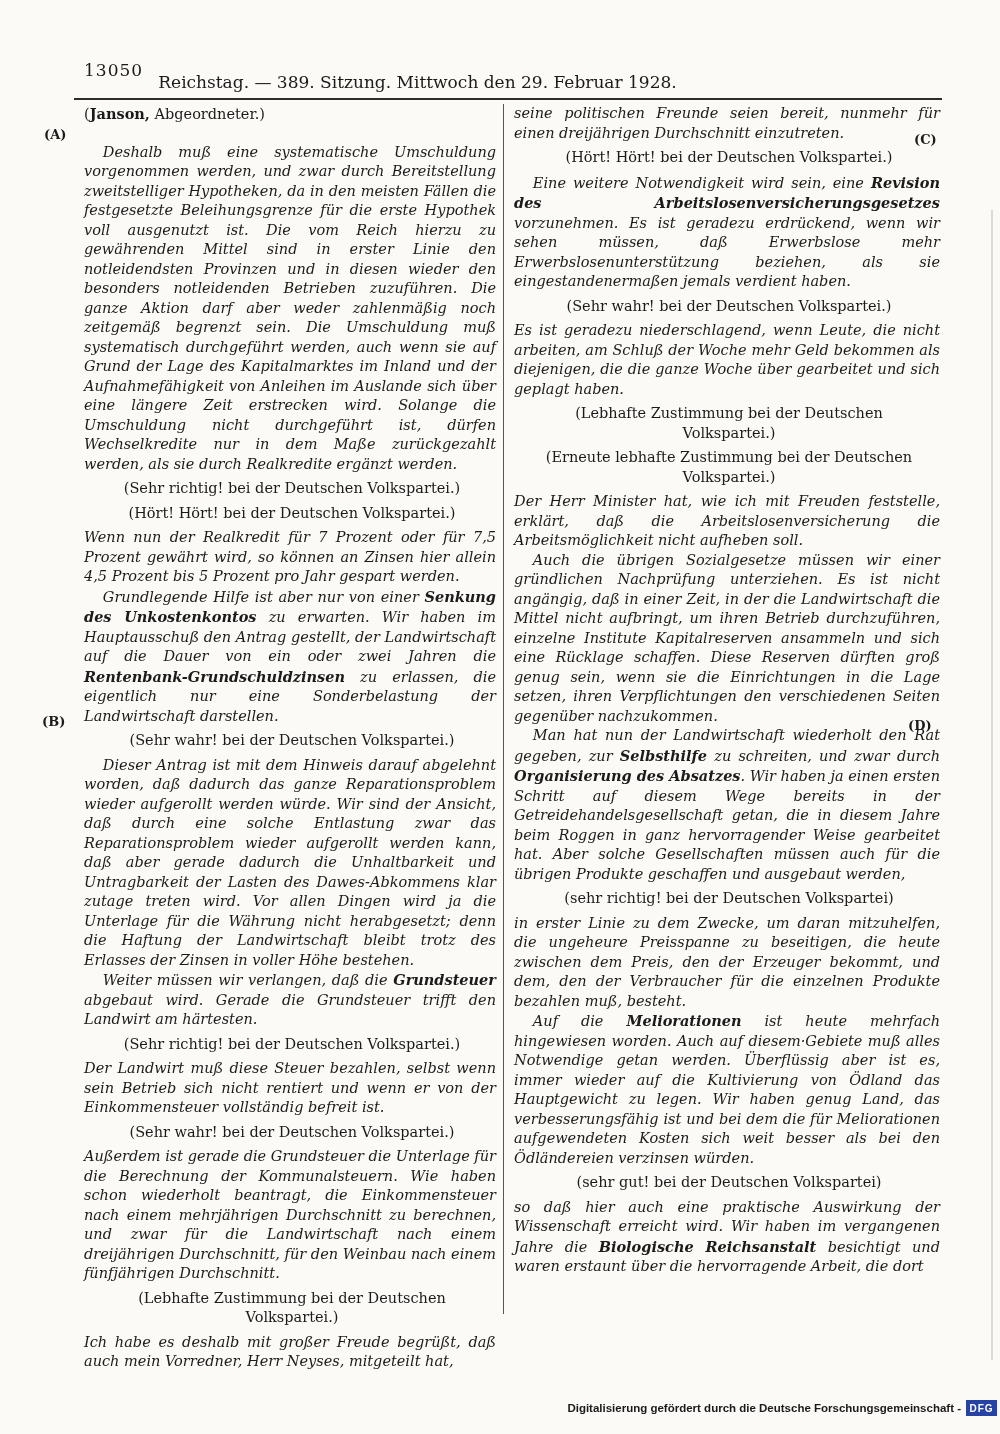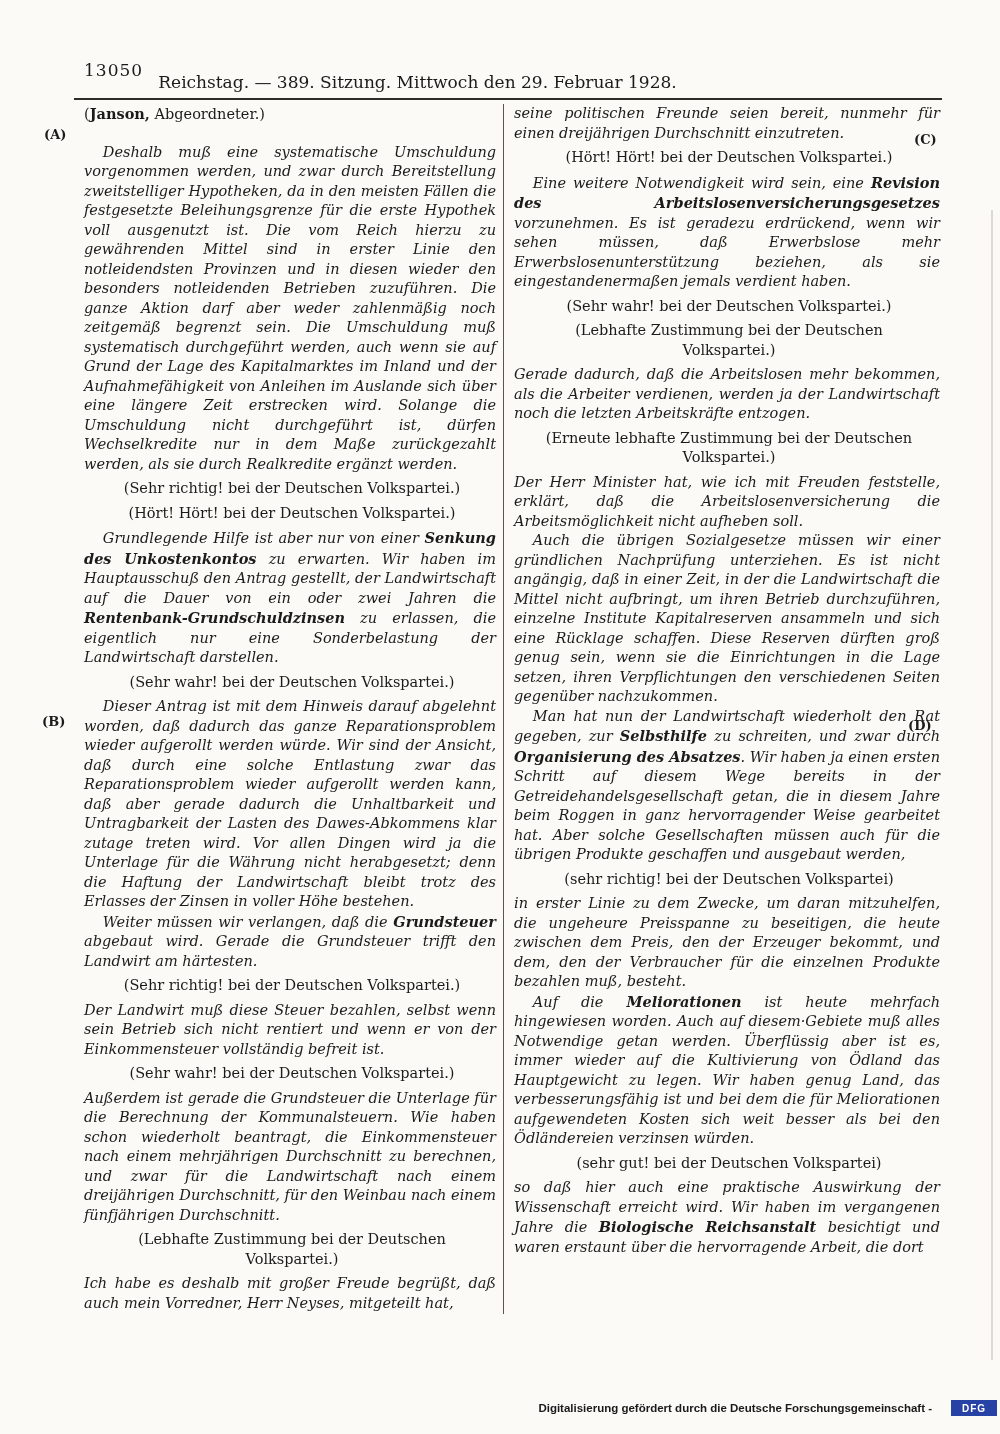--- a/index.html
+++ b/index.html
@@ -52,27 +52,27 @@
   .text-column p.paragraph { text-align:justify;font-style:italic; }
   .text-column p.paragraph.indent { text-indent:1.3em; }
   .text-column p.interjection {
     text-align:center; margin:5px 20px 5px 24px;
   }
   .text-column p.speaker { margin:0 0 18px 0; }
   .text-column span.bold { font-weight:bold; }
   
   .footer {
     position:absolute; right:3px; top:1400px;
-    display:flex; align-items:center; gap:19px;
+    display:flex; align-items:center; gap:5px;
     font-family:"Liberation Sans", sans-serif;
     font-size:11.5px; font-weight:bold; color:#1a1a1a;
   }
   .dfg-logo {
     display:inline-flex; align-items:center; justify-content:center;
-    width:46px; height:16px;
+    width:31px; height:16px;
     color:#ffffff; font-size:10px; font-weight:bold; letter-spacing:1px;
     font-family:"Liberation Sans", sans-serif;
   }
 </style>
 </head>
 <body>
 
 <div class="page-number">13050</div>
 <div class="header-title">Reichstag. — 389. Sitzung. Mittwoch den 29. Februar 1928.</div>
 <div class="header-rule"></div>
@@ -82,38 +82,39 @@
 <div class="margin-marker marker-a">(A)</div>
 <div class="margin-marker marker-b">(B)</div>
 <div class="margin-marker marker-c">(C)</div>
 <div class="margin-marker marker-d">(D)</div>
 
 <div class="text-column col-left" id="col-left">
     <p class="speaker"><span>(</span><span class="bold">Janson,</span><span> Abgeordneter.)</span></p>
     <p class="paragraph indent"><span>Deshalb muß eine systematische Umschuldung vorgenommen werden, und zwar durch Bereitstellung zweitstelliger Hypotheken, da in den meisten Fällen die festgesetzte Beleihungsgrenze für die erste Hypothek voll ausgenutzt ist. Die vom Reich hierzu zu gewährenden Mittel sind in erster Linie den notleidendsten Provinzen und in diesen wieder den besonders notleidenden Betrieben zuzuführen. Die ganze Aktion darf aber weder zahlenmäßig noch zeitgemäß begrenzt sein. Die Umschuldung muß systematisch durchgeführt werden, auch wenn sie auf Grund der Lage des Kapitalmarktes im Inland und der Aufnahmefähigkeit von Anleihen im Auslande sich über eine längere Zeit erstrecken wird. Solange die Umschuldung nicht durchgeführt ist, dürfen Wechselkredite nur in dem Maße zurückgezahlt werden, als sie durch Realkredite ergänzt werden.</span></p>
     <p class="interjection"><span>(Sehr richtig! bei der Deutschen Volkspartei.)</span></p>
     <p class="interjection"><span>(Hört! Hört! bei der Deutschen Volkspartei.)</span></p>
+    <p class="paragraph"><span>Wenn nun der Realkredit für 7 Prozent oder für 7,5 Prozent gewährt wird, so können an Zinsen hier allein 4,5 Prozent bis 5 Prozent pro Jahr gespart werden.</span></p>
     <p class="paragraph indent"><span>Grundlegende Hilfe ist aber nur von einer </span><span class="bold">Senkung des Unkostenkontos</span><span> zu erwarten.  Wir haben im Hauptausschuß den Antrag gestellt, der Landwirtschaft auf die Dauer von ein oder zwei Jahren die </span><span class="bold">Rentenbank-Grundschuldzinsen</span><span> zu erlassen, die eigentlich nur eine Sonderbelastung der Landwirtschaft darstellen.</span></p>
     <p class="interjection"><span>(Sehr wahr! bei der Deutschen Volkspartei.)</span></p>
     <p class="paragraph indent"><span>Dieser Antrag ist mit dem Hinweis darauf abgelehnt worden, daß dadurch das ganze Reparationsproblem wieder aufgerollt werden würde. Wir sind der Ansicht, daß durch eine solche Entlastung zwar das Reparationsproblem wieder aufgerollt werden kann, daß aber gerade dadurch die Unhaltbarkeit und Untragbarkeit der Lasten des Dawes-Abkommens klar zutage treten wird.  Vor allen Dingen wird ja die Unterlage für die Währung nicht herabgesetzt; denn die Haftung der Landwirtschaft bleibt trotz des Erlasses der Zinsen in voller Höhe bestehen.</span></p>
     <p class="paragraph indent"><span>Weiter müssen wir verlangen, daß die </span><span class="bold">Grundsteuer</span><span> abgebaut wird.  Gerade die Grundsteuer trifft den Landwirt am härtesten.</span></p>
     <p class="interjection"><span>(Sehr richtig! bei der Deutschen Volkspartei.)</span></p>
     <p class="paragraph"><span>Der Landwirt muß diese Steuer bezahlen, selbst wenn sein Betrieb sich nicht rentiert und wenn er von der Einkommensteuer vollständig befreit ist.</span></p>
     <p class="interjection"><span>(Sehr wahr! bei der Deutschen Volkspartei.)</span></p>
     <p class="paragraph"><span>Außerdem ist gerade die Grundsteuer die Unterlage für die Berechnung der Kommunalsteuern.  Wie haben schon wiederholt beantragt, die Einkommensteuer nach einem mehrjährigen Durchschnitt zu berechnen, und zwar für die Landwirtschaft nach einem dreijährigen Durchschnitt, für den Weinbau nach einem fünfjährigen Durchschnitt.</span></p>
     <p class="interjection"><span>(Lebhafte Zustimmung bei der Deutschen Volkspartei.)</span></p>
     <p class="paragraph"><span>Ich habe es deshalb mit großer Freude begrüßt, daß auch mein Vorredner, Herr Neyses,  mitgeteilt hat,</span></p>
   </div>
 <div class="text-column col-right" id="col-right">
     <p class="paragraph"><span>seine politischen Freunde seien bereit,  nunmehr für einen dreijährigen Durchschnitt einzutreten.</span></p>
     <p class="interjection"><span>(Hört!  Hört!  bei der Deutschen Volkspartei.)</span></p>
     <p class="paragraph indent"><span>Eine weitere Notwendigkeit wird sein, eine </span><span class="bold">Revision des Arbeitslosenversicherungsgesetzes</span><span> vorzunehmen.  Es ist geradezu erdrückend, wenn wir sehen müssen, daß Erwerbslose mehr Erwerbslosenunterstützung beziehen, als sie eingestandenermaßen jemals verdient haben.</span></p>
     <p class="interjection"><span>(Sehr wahr! bei der Deutschen Volkspartei.)</span></p>
+    <p class="paragraph"><span>Es ist geradezu niederschlagend, wenn Leute, die nicht arbeiten, am Schluß der Woche mehr Geld bekommen als diejenigen, die die ganze Woche über gearbeitet und sich geplagt haben.</span></p>
     <p class="interjection"><span>(Lebhafte Zustimmung bei der Deutschen Volkspartei.)</span></p>
-    <p class="paragraph"><span>Gerade dadurch, daß die Arbeitslosen mehr bekommen, als die Arbeiter verdienen, werden ja der Landwirtschaft noch die letzten Arbeitskräfte entzogen.</span></p>
     <p class="interjection"><span>(Erneute lebhafte Zustimmung bei der Deutschen Volkspartei.)</span></p>
     <p class="paragraph"><span>Der Herr Minister hat, wie ich mit Freuden feststelle, erklärt, daß die Arbeitslosenversicherung die Arbeitsmöglichkeit nicht aufheben soll.</span></p>
     <p class="paragraph indent"><span>Auch die übrigen Sozialgesetze müssen wir einer gründlichen Nachprüfung unterziehen.  Es ist nicht angängig, daß in einer Zeit, in der die Landwirtschaft die Mittel nicht aufbringt, um ihren Betrieb durchzuführen, einzelne Institute Kapitalreserven ansammeln und sich eine Rücklage schaffen.  Diese Reserven dürften groß genug sein, wenn sie die Einrichtungen in die Lage setzen, ihren Verpflichtungen den verschiedenen Seiten gegenüber nachzukommen.</span></p>
     <p class="paragraph indent"><span>Man hat nun der Landwirtschaft wiederholt den Rat gegeben, zur </span><span class="bold">Selbsthilfe</span><span> zu schreiten, und zwar durch </span><span class="bold">Organisierung des Absatzes</span><span>.  Wir haben ja einen ersten Schritt auf diesem Wege bereits in der Getreidehandelsgesellschaft getan, die in diesem Jahre beim Roggen in ganz hervorragender Weise gearbeitet hat. Aber solche Gesellschaften müssen auch für die übrigen Produkte geschaffen und ausgebaut werden,</span></p>
     <p class="interjection"><span>(sehr richtig! bei der Deutschen Volkspartei)</span></p>
     <p class="paragraph"><span>in erster Linie zu dem Zwecke, um daran mitzuhelfen, die ungeheure Preisspanne zu beseitigen, die heute zwischen dem Preis, den der Erzeuger bekommt, und dem, den der Verbraucher für die einzelnen Produkte bezahlen muß, besteht.</span></p>
     <p class="paragraph indent"><span>Auf die </span><span class="bold">Meliorationen</span><span> ist heute mehrfach hingewiesen worden.  Auch auf diesem·Gebiete muß alles Notwendige getan werden.  Überflüssig aber ist es, immer wieder auf die Kultivierung von Ödland das Hauptgewicht zu legen.  Wir haben genug Land, das verbesserungsfähig ist und bei dem die für Meliorationen aufgewendeten Kosten sich weit besser als bei den Ödländereien verzinsen würden.</span></p>
     <p class="interjection"><span>(sehr gut! bei der Deutschen Volkspartei)</span></p>
     <p class="paragraph"><span>so daß hier auch eine praktische Auswirkung der Wissenschaft erreicht wird.  Wir haben im vergangenen Jahre die </span><span class="bold">Biologische Reichsanstalt</span><span> besichtigt und waren erstaunt über die hervorragende Arbeit, die dort</span></p>
   </div>

